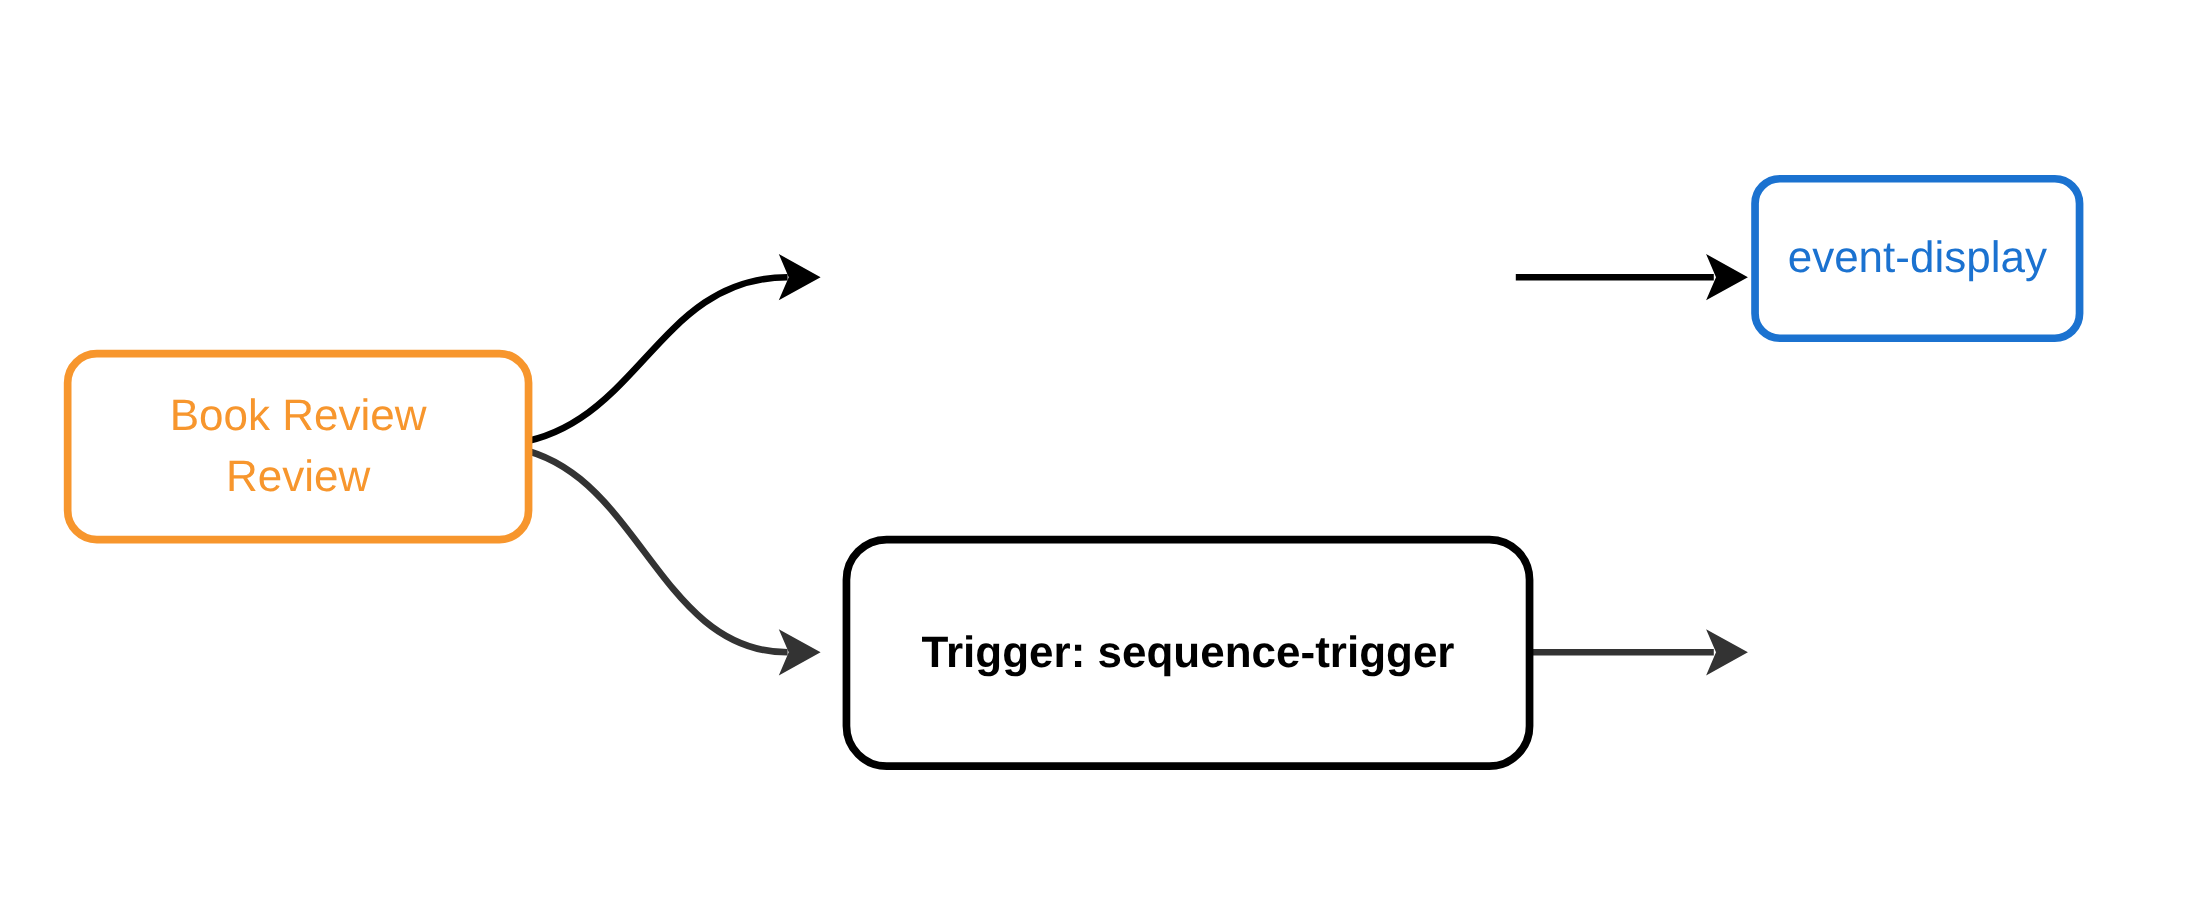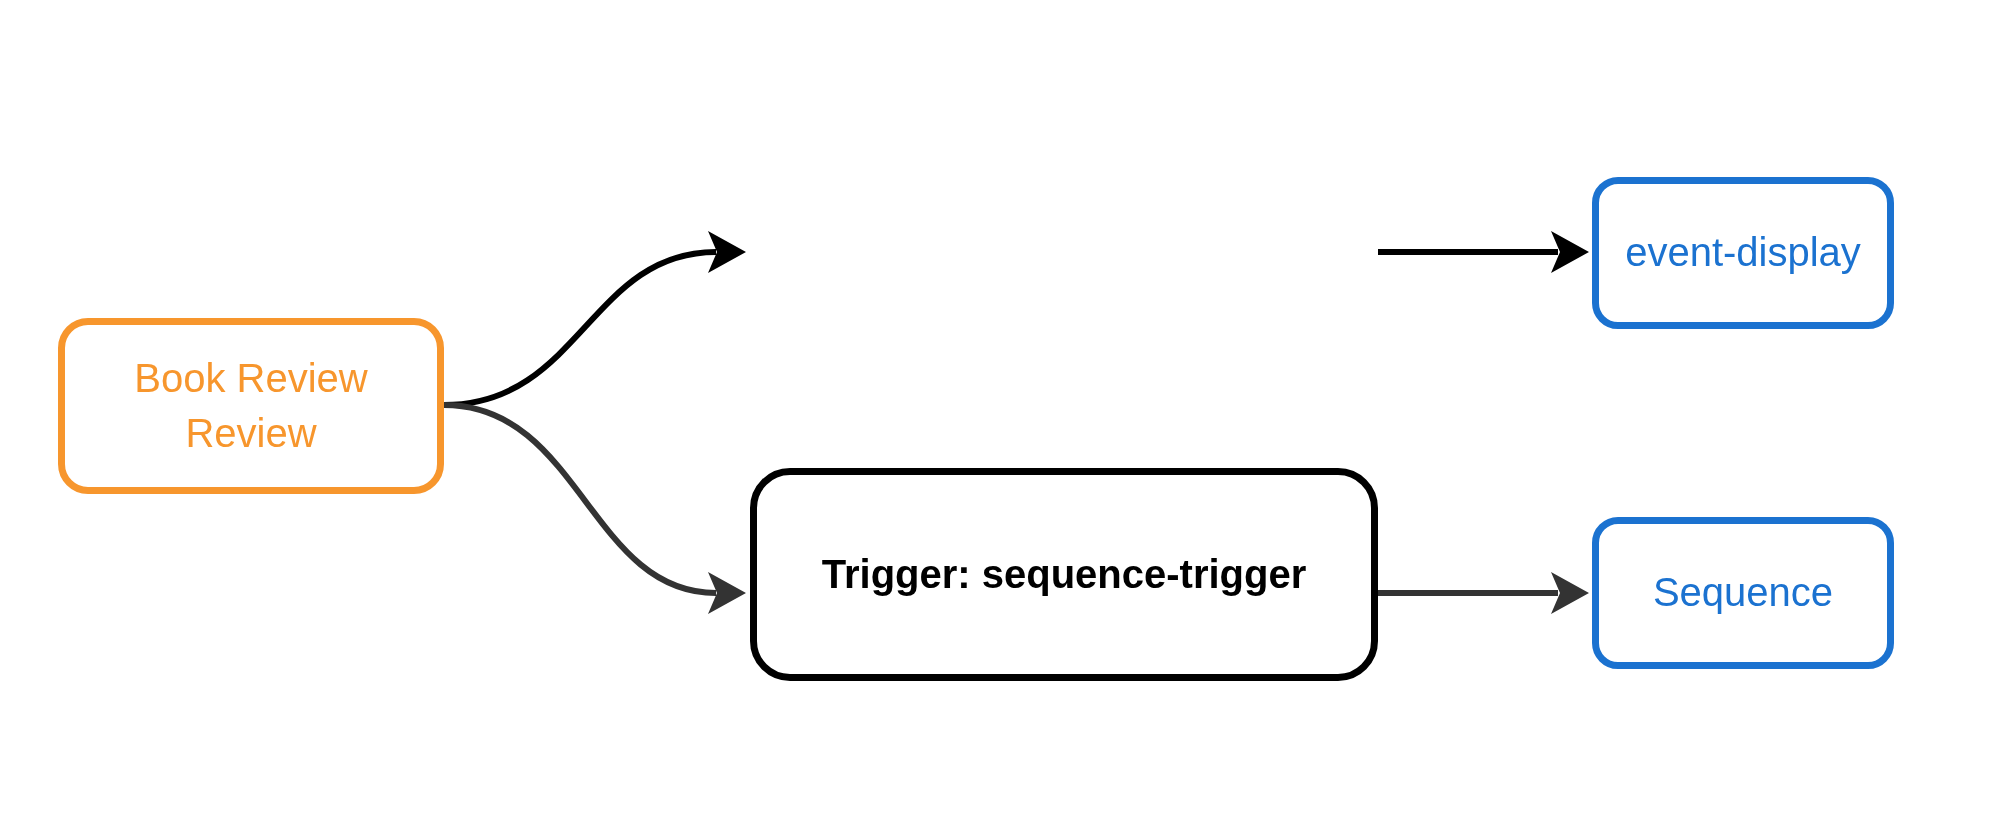--- a/index.html
+++ b/index.html
@@ -38,43 +38,43 @@
     flex-direction: column;
     align-items: center;
     justify-content: center;
     text-align: center;
     background: var(--background);
     font-size: 40px;
     line-height: 1.38;
   }
   .node--broker {
     left: 58px; top: 318px;
-    width: 386px; height: 176px;
+    width: 426px; height: 176px;
     border: 7px solid var(--broker-accent);
     border-radius: 30px;
     color: var(--broker-accent);
     text-align: center;
   }
   .node--trigger {
     left: 750px;
     width: 628px; height: 213px;
     border: 7px solid var(--node-border);
     border-radius: 40px;
     color: var(--text-dark);
   }
   .node--trigger-top { top: 145px; }
-  .node--trigger-bottom { top: 468px; }
+  .node--trigger-bottom { top: 487px; margin-left: 16px; }
   .node--sink {
     left: 1592px;
     width: 302px; height: 152px;
     border: 7px solid var(--sink-accent);
     border-radius: 26px;
     color: var(--sink-accent);
   }
-  .node--sink-top { top: 177px; text-align: right; }
+  .node--sink-top { top: 159px; text-align: right; }
   .node--sink-bottom { top: 517px; }
   .node__title { font-weight: 700; }
   .node__line { font-weight: 400; }
 </style>
 </head>
 <body>
 
 <div class="diagram">
 
   <svg class="edges-layer" viewBox="0 0 1999 831" xmlns="http://www.w3.org/2000/svg">
@@ -99,17 +99,14 @@
 
 
   <div class="node node--trigger node--trigger-bottom">
     <div class="node__title">Trigger: sequence-trigger</div>
   </div>
 
   <div class="node node--sink node--sink-top">
     <div class="node__line">event-display</div>
   </div>
 
-  <div class="node node--sink node--sink-bottom">
-    <div class="node__line">Sequence</div>
-  </div>
 
 </div>
 
 </body></html>

